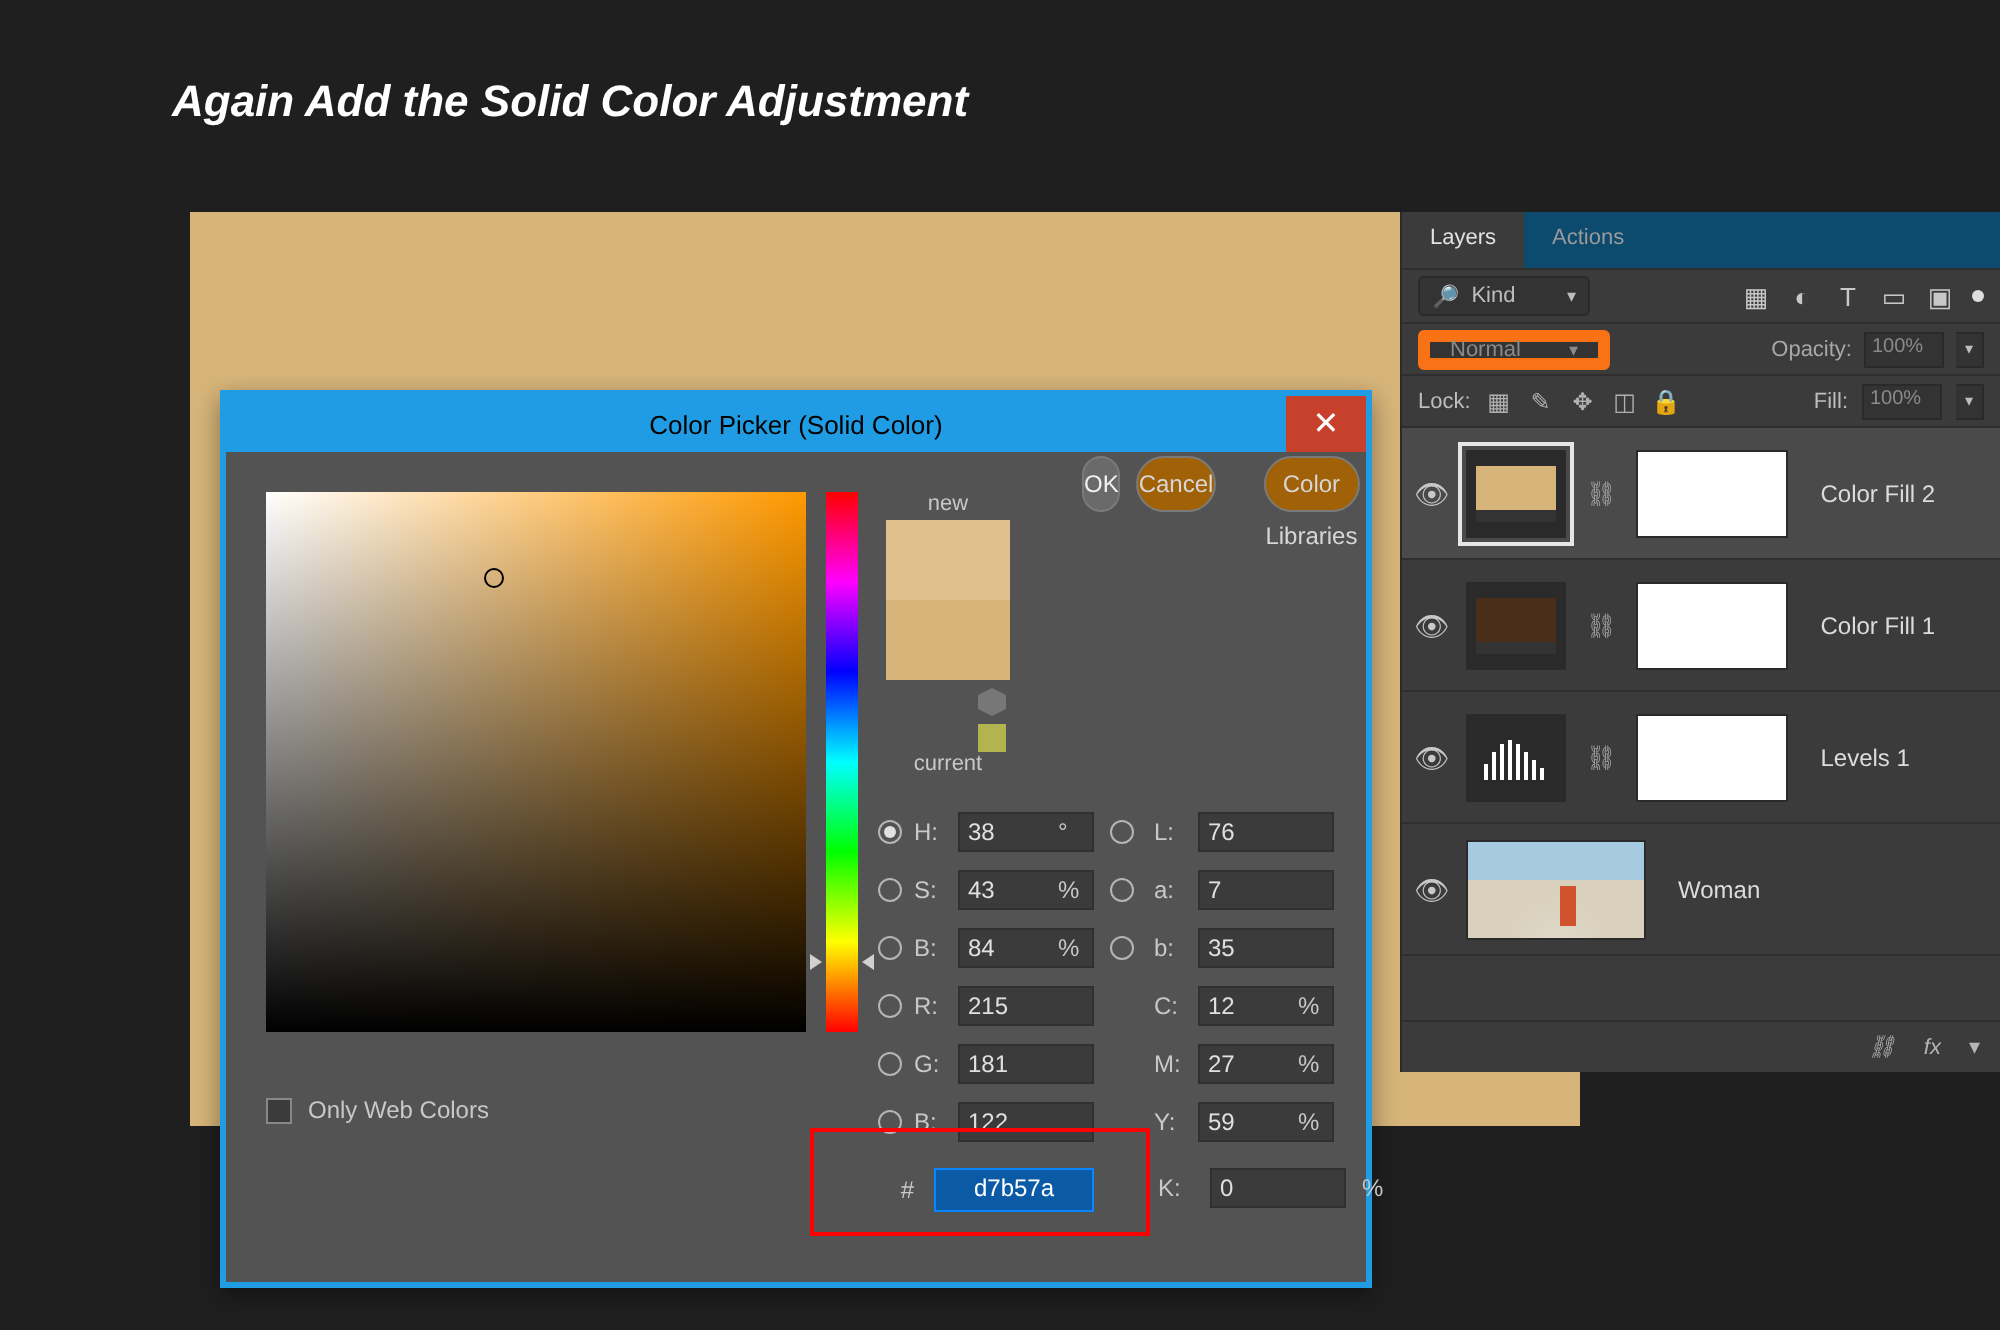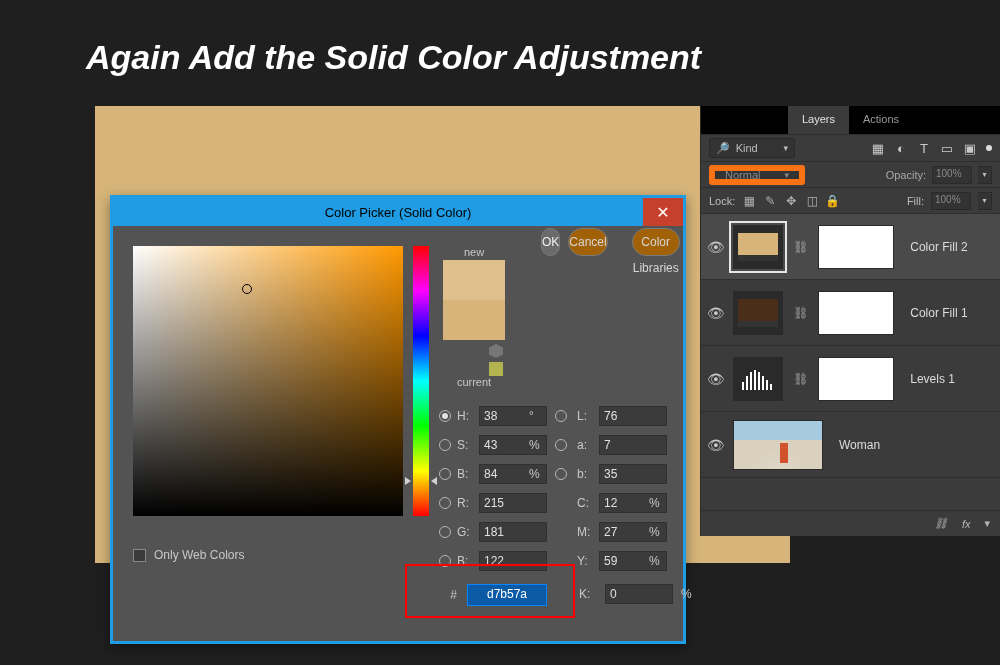--- a/index.html
+++ b/index.html
@@ -1,21 +1,21 @@
 <!DOCTYPE html>
 <html><head>
 <meta charset="utf-8">
 <style>
   * { box-sizing: border-box; margin: 0; padding: 0; font-family: Arial, Helvetica, sans-serif; }
   html, body { width: 1000px; height: 665px; overflow: hidden; }
   body { background: #1f1f1f; position: relative; }
 
   .headline {
     position: absolute; left: 86px; top: 38px;
-    color: #fff; font-style: italic; font-weight: 700; font-size: 34px;
+    color: #fff; font-style: italic; font-weight: 700; font-size: 22px;
   }
 
   .canvas {
     position: absolute; left: 95px; top: 106px; width: 695px; height: 457px;
     background: #d7b57a;
   }
 
   
   .picker {
     position: absolute; left: 110px; top: 195px; width: 576px; height: 449px;
@@ -107,21 +107,21 @@
     position:absolute; border:2px solid #ff0000;
   }
 
   
   .panel {
     position:absolute; left: 700px; top: 106px; width: 300px; height: 430px;
     background:#3b3b3b; color:#bdbdbd; font-size:11px;
     display:flex; flex-direction:column;
     border-left:1px solid #2a2a2a;
   }
-  .panel-tabs { height:28px; display:flex; background:#000000;justify-content:center; }
+  .panel-tabs { height:28px; display:flex; background:#0c4a6e; }
   .ptab { padding:7px 14px; color:#9a9a9a; cursor:pointer; }
   .ptab.active { background:#3b3b3b; color:#e2e2e2; }
   .panel-row1 {
     height:28px; display:flex; align-items:center; padding:0 8px; gap:6px;
     border-top:1px solid #2e2e2e; border-bottom:1px solid #2e2e2e;
   }
   .kind-dd {
     display:flex; align-items:center; gap:6px; background:#333; border:1px solid #2a2a2a;
     border-radius:3px; padding:2px 6px; height:20px; width:86px;
   }

